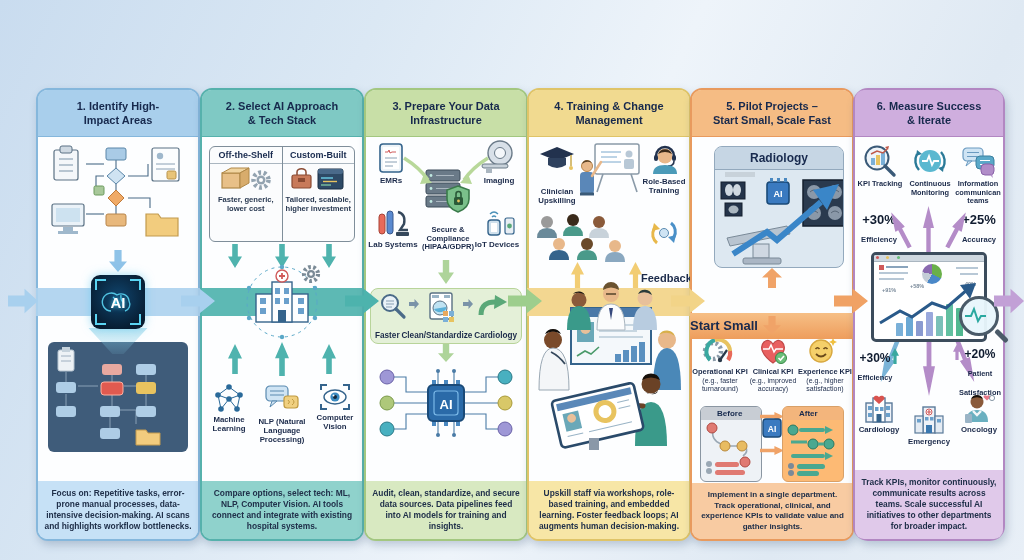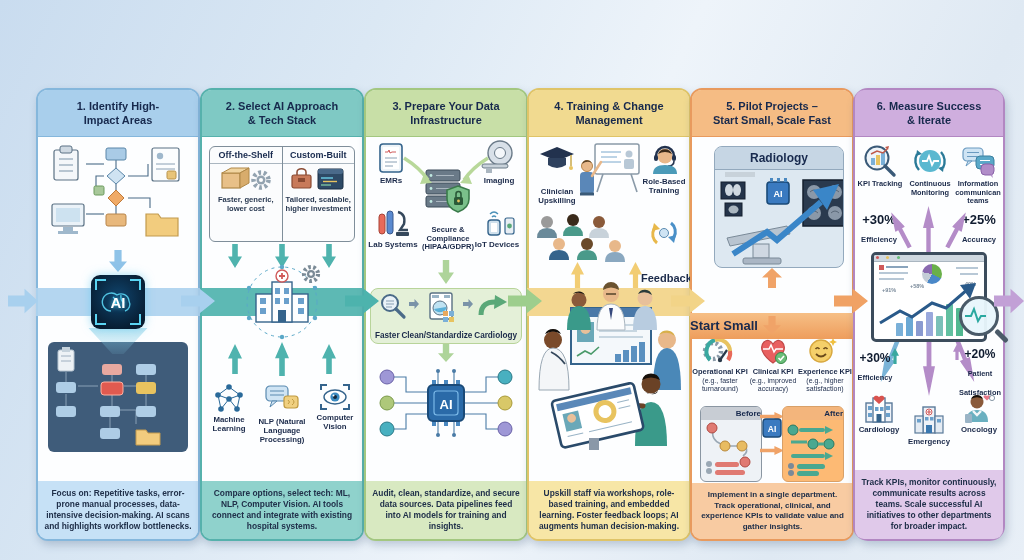--- a/index.html
+++ b/index.html
@@ -37,21 +37,21 @@
   .opt-title{font-size:9px;font-weight:bold;color:#17294d;padding:3px 0;border-bottom:1px solid #aab6c0;width:100%;text-align:center;}
   .opt-cap{font-size:7.6px;font-weight:bold;color:#2a3a52;text-align:center;line-height:1.2;padding:1px 2px;}
   .panel5{position:absolute;left:22px;right:8px;top:56px;height:120px;background:#dde8f1;
     border:1.5px solid #93a9bd;border-radius:8px;overflow:hidden;}
   .panel5-h{height:22px;background:#c6d6e4;border-bottom:1px solid #93a9bd;
     font-weight:bold;font-size:12px;color:#17294d;text-align:center;line-height:22px;}
   .start-band{position:absolute;left:-2px;right:-2px;top:199px;height:26px;
     background:linear-gradient(#f6bf86,#ee9d5c);text-align:left;font-weight:bold;
     font-size:13px;color:#17294d;line-height:26px;z-index:1;margin-top:24px;}
   .ba-panel{position:absolute;top:316px;width:60px;height:74px;border-radius:6px;overflow:hidden;border:1.2px solid #8a96a2;}
-  .ba-h{height:13px;font-size:8px;font-weight:bold;color:#17294d;text-align:right;line-height:13px;}
+  .ba-h{height:13px;font-size:8px;font-weight:bold;color:#17294d;text-align:left;line-height:13px;padding-left:16px;}
   .monitor{position:absolute;left:16px;right:16px;top:162px;height:84px;background:#fff;
     border:3px solid #3c4c5c;border-radius:5px;overflow:hidden;z-index:2;}
   .mon-top{height:6px;background:#cfd8e0;border-bottom:1px solid #aab6c0;}
   .mon-dot{display:inline-block;width:3px;height:3px;border-radius:50%;margin:1px 1px 0 2px;vertical-align:top;}
   .bars{position:absolute;left:6px;right:6px;bottom:3px;height:42px;display:flex;align-items:flex-end;gap:3px;justify-content:center;}
   .bars i{display:block;width:7px;border-radius:1px 1px 0 0;}
   .pie{position:absolute;width:20px;height:20px;border-radius:50%;
     background:conic-gradient(#6ab04a 0 32%,#4a88c8 32% 58%,#c3ccd6 58% 78%,#8a6ab0 78% 100%);}
   .mag6{position:absolute;right:4px;top:206px;width:34px;height:34px;border-radius:50%;
     border:3.5px solid #4a5a68;background:rgba(232,246,252,.96);z-index:4;}

